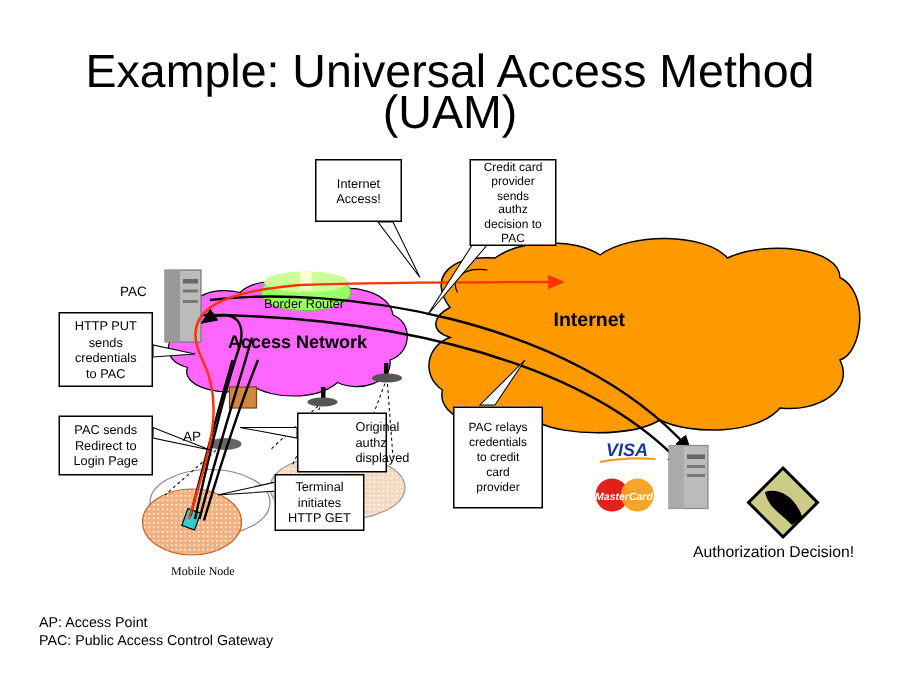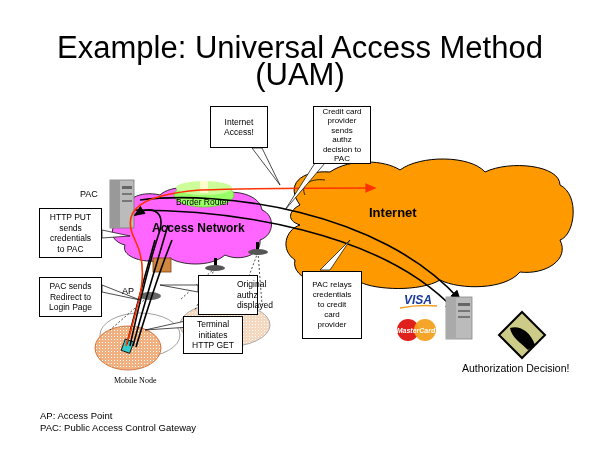--- a/index.html
+++ b/index.html
@@ -5,21 +5,21 @@
   html, body { margin:0; padding:0; background:#ffffff; }
   body { width:600px; height:450px; position:relative; overflow:hidden; font-family:"Liberation Sans", sans-serif; }
   .title { position:absolute; left:0; width:600px; text-align:center; font-size:31px; color:#000; line-height:36px; }
   #title1 { top:30px; }
   #title2 { top:57px; }
   svg#diagram { position:absolute; left:0; top:0; }
   .lbl { position:absolute; font-size:9px; color:#000; line-height:11px; text-align:center; }
   .callout { position:absolute; background:#fff; border:1px solid #000; font-size:8.5px; line-height:10.5px; text-align:center; color:#000; box-sizing:border-box; padding:2px 2px; display:flex; flex-direction:column; justify-content:center; }
   .callout span { display:block; }
   .cloud-label { position:absolute; font-weight:bold; color:#000; }
-  .legend { position:absolute; left:40px; font-size:9.5px; line-height:12px; color:#000; }
+  .legend { position:absolute; left:26px; font-size:9.5px; line-height:12px; color:#000; }
 </style>
 </head>
 <body>
 
 <div class="title" id="title1">Example: Universal Access Method</div>
 <div class="title" id="title2">(UAM)</div>
 
 <svg id="diagram" width="600" height="450" viewBox="0 0 600 450">
   <defs>
     <marker id="arrowR" markerWidth="8" markerHeight="8" refX="6" refY="3" orient="auto">

